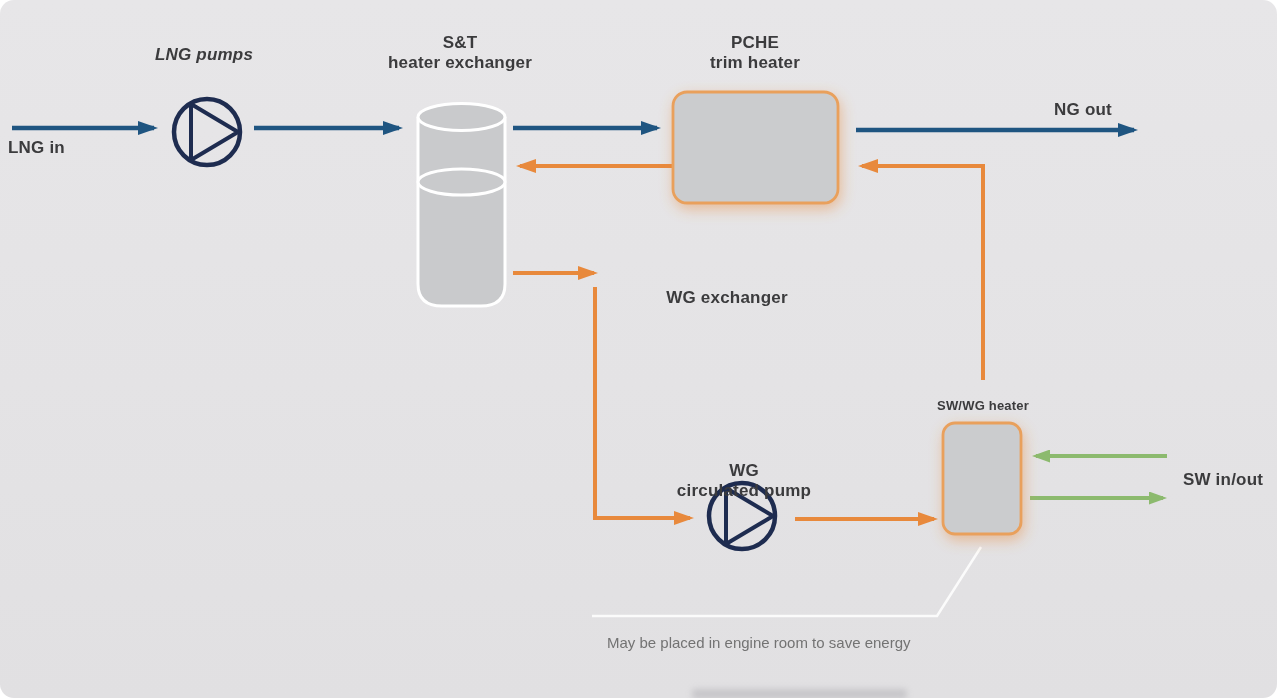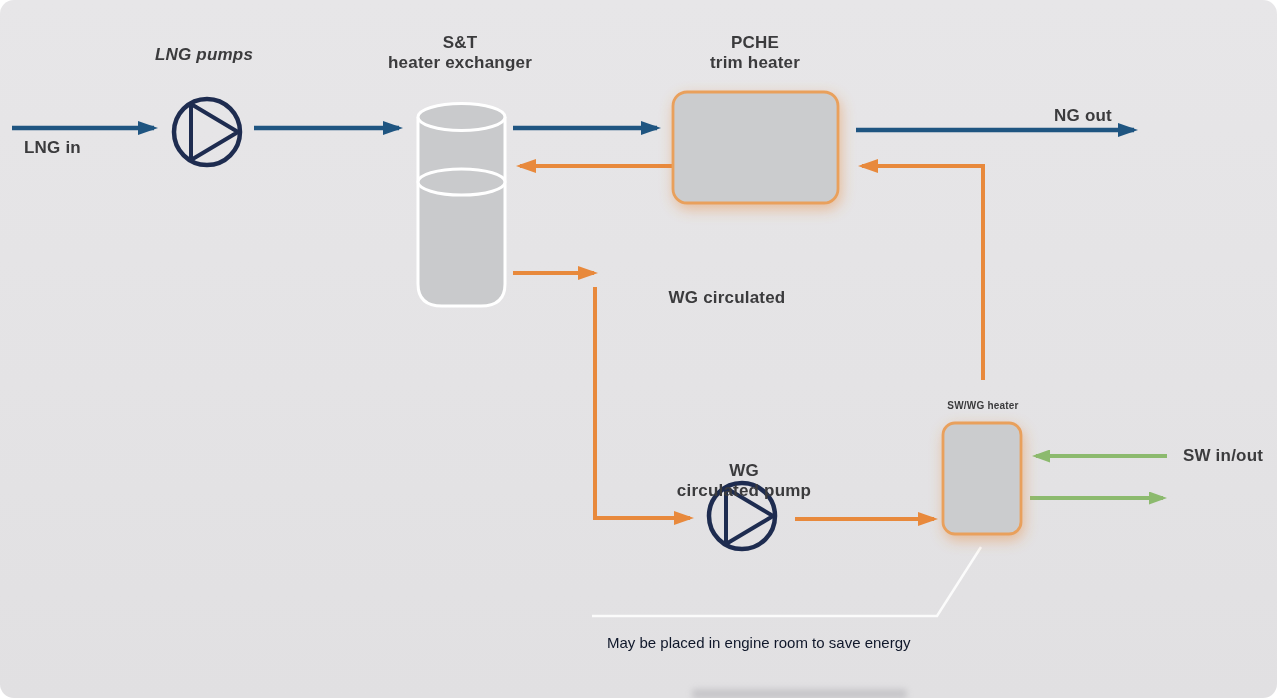--- a/index.html
+++ b/index.html
@@ -19,25 +19,25 @@
   .lbl{
     position:absolute;
     font-weight:bold;
     color:#3b3b3d;
     font-size:17px;
     line-height:20px;
     white-space:nowrap;
     letter-spacing:0.2px;
   }
   .center{transform:translateX(-50%);text-align:center;}
-  .small{font-size:10px;line-height:16px;}
+  .small{font-size:13px;line-height:16px;}
   .note{
     position:absolute;
     font-weight:normal;
-    color:#0f172a;
+    color:#737373;
     font-size:15px;
     line-height:19px;
     white-space:nowrap;
   }
   #bottom-shadow-bar{
     position:absolute;left:692px;top:689px;width:215px;height:10px;
     background:#97969c;opacity:.35;filter:blur(3px);border-radius:3px;
   }
 </style>
 </head>
@@ -100,45 +100,45 @@
       <circle cx="207" cy="132" r="33" stroke-width="4.5"></circle>
       <path d="M191,104 L238,132 L191,160 Z" stroke-width="4" stroke-linejoin="round"></path>
     </g>
 
     <g stroke="#1e2c50" fill="none">
       <circle cx="742" cy="516" r="33" stroke-width="4.5"></circle>
       <path d="M726,488 L773,516 L726,544 Z" stroke-width="4" stroke-linejoin="round"></path>
     </g>
   </svg>
 
-  <div class="lbl" style="left:24px;top:138px;text-align:right;">LNG in</div>
+  <div class="lbl" style="left:8px;top:138px;text-align:right;">LNG in</div>
 
   <div class="lbl center" style="left:204px;top:45px;font-style:italic;">LNG pumps</div>
 
   <div class="lbl center" style="left:755px;top:33px;">
     <div>PCHE</div>
     <div>trim heater</div>
   </div>
 
   <div class="lbl center" style="left:460px;top:33px;">
     <div>S&amp;T</div>
     <div>heater exchanger</div>
   </div>
 
-  <div class="lbl center" style="left:1083px;top:100px;margin-top:6px;">NG out</div>
+  <div class="lbl center" style="left:1083px;top:100px;">NG out</div>
 
-  <div class="lbl center" style="left:727px;top:288px;">WG circulated</div>
+  <div class="lbl center" style="left:727px;top:288px;">WG exchanger</div>
 
   <div class="lbl center" style="left:744px;top:429px;margin-top:32px;">
     <div>WG</div>
     <div>circulated pump</div>
   </div>
 
   <div class="lbl center small" style="left:983px;top:398px;">SW/WG heater</div>
 
-  <div class="lbl center" style="left:1223px;top:446px;">SW in/out</div>
+  <div class="lbl center" style="left:1223px;top:470px;">SW in/out</div>
 
   <div class="note" style="left:607px;top:633px;">
     <div>May be placed in engine room to save energy</div>
   </div>
 
   <div id="bottom-shadow-bar"></div>
 </div>
 
 </body></html>

